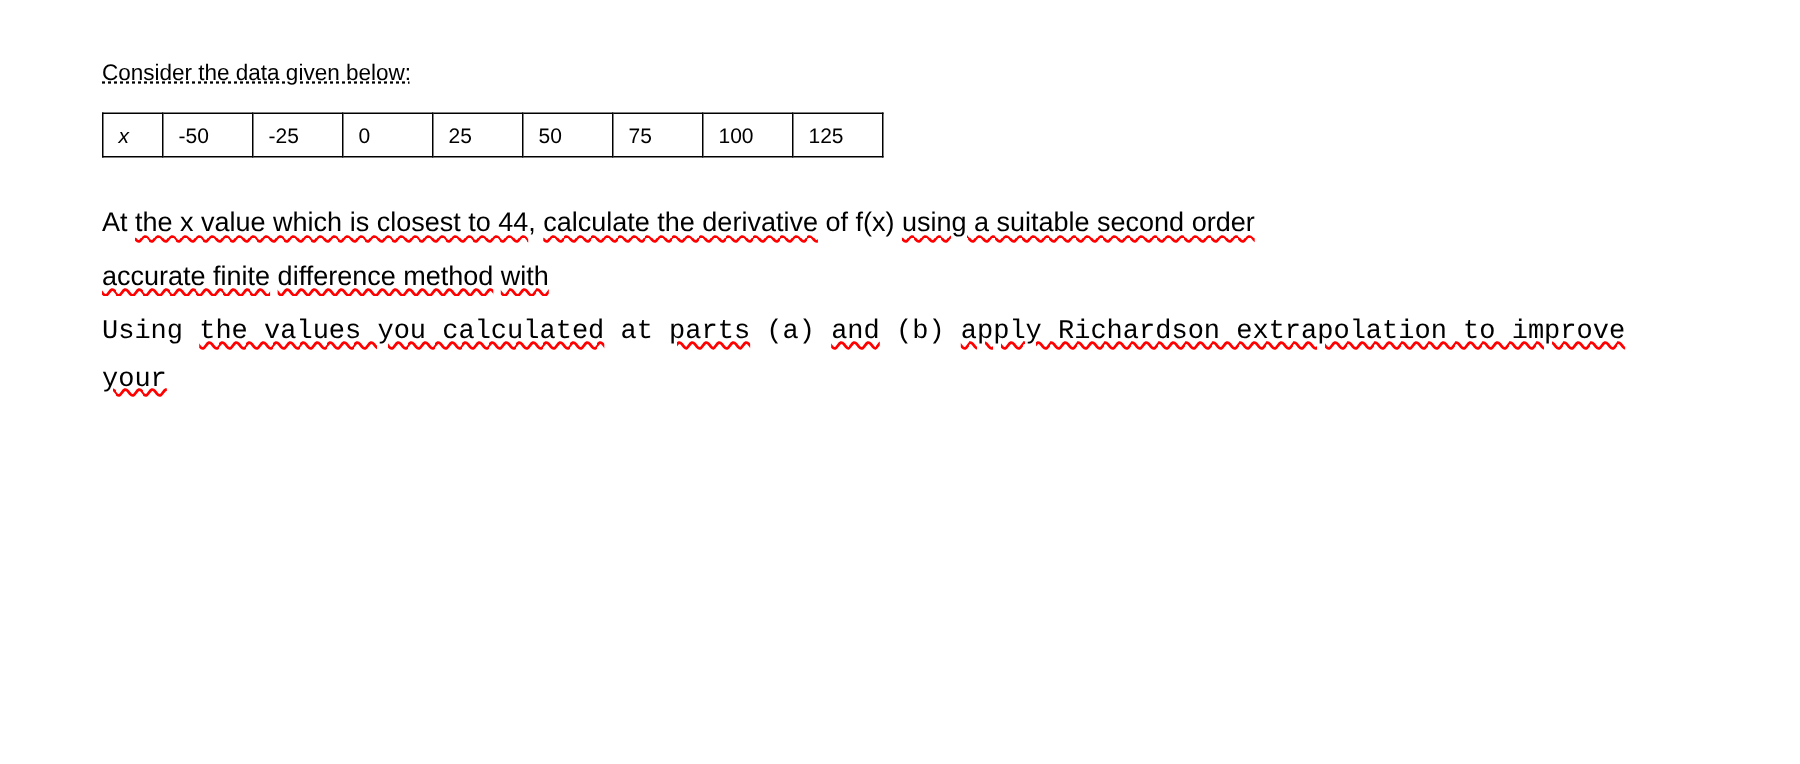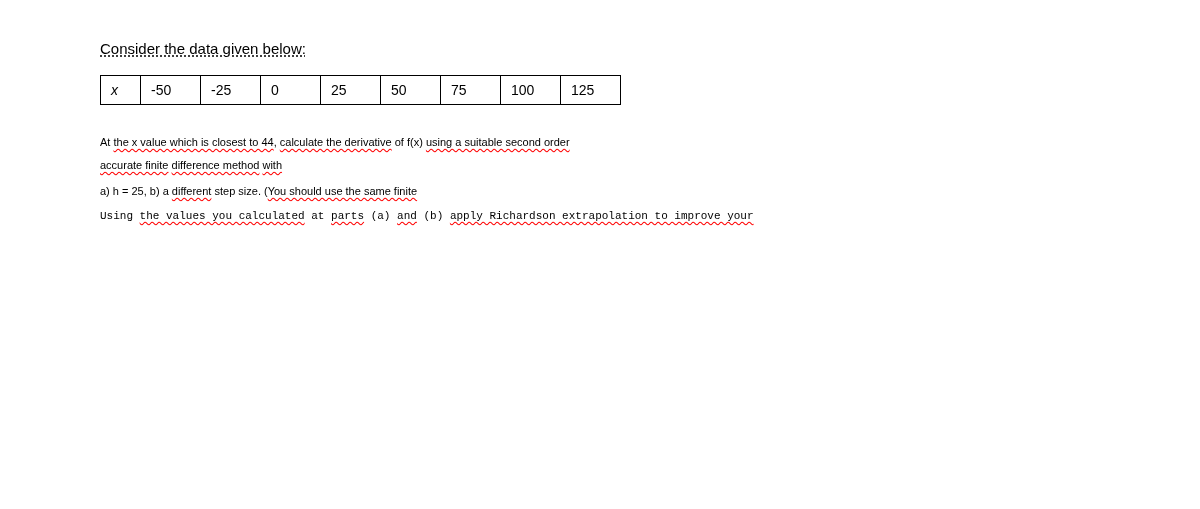--- a/index.html
+++ b/index.html
@@ -12,21 +12,21 @@
       background-color: #ffffff;
       font-family: Arial, sans-serif;
       font-size: 15px;
       color: #000000;
       width: 1200px;
       height: 509px;
       overflow: hidden;
     }
 
     .page-container {
-      padding: 40px 100px 40px 100px;
+      padding: 40px 100px 40px 68px;
     }
 
     .title {
       font-size: 15px;
       margin-bottom: 18px;
       text-decoration: underline;
       text-decoration-style: dotted;
       text-underline-offset: 2px;
     }
 
@@ -43,21 +43,21 @@
       min-width: 60px;
       vertical-align: middle;
     }
 
     .data-table td:first-child {
       min-width: 40px;
       padding-right: 12px;
     }
 
     .problem-text {
-      font-size: 11px;
+      font-size: 18px;
       line-height: 1.75;
     }
 
     .problem-text p {
       margin-bottom: 4px;
     }
 
     .underline-wavy {
       text-decoration: underline;
       text-decoration-style: wavy;
@@ -88,21 +88,18 @@
     </tbody>
   </table>
 
   <div class="problem-text">
     <p>
       At <span class="underline-wavy">the x value which is closest to 44</span>, <span class="underline-wavy">calculate the derivative</span> of f(x) <span class="underline-wavy">using a suitable second order</span>
     </p>
     <p>
       <span class="underline-wavy">accurate finite</span> <span class="underline-wavy">difference method</span> <span class="underline-wavy">with</span>
     </p>
-    <p style="margin-top: 6px;">
-      a) h = 25, b) a <span class="underline-wavy">different</span> step size. (<span class="underline-wavy">You should use the same finite</span>
-    </p>
     <p style="margin-top: 6px; font-family: Liberation Mono, monospace;">
       Using <span class="underline-wavy">the values you calculated</span> at <span class="underline-wavy">parts</span> (a) <span class="underline-wavy">and</span> (b) <span class="underline-wavy">apply Richardson extrapolation to improve your</span>
     </p>
   </div>
 
 </div>
 
 </body></html>

